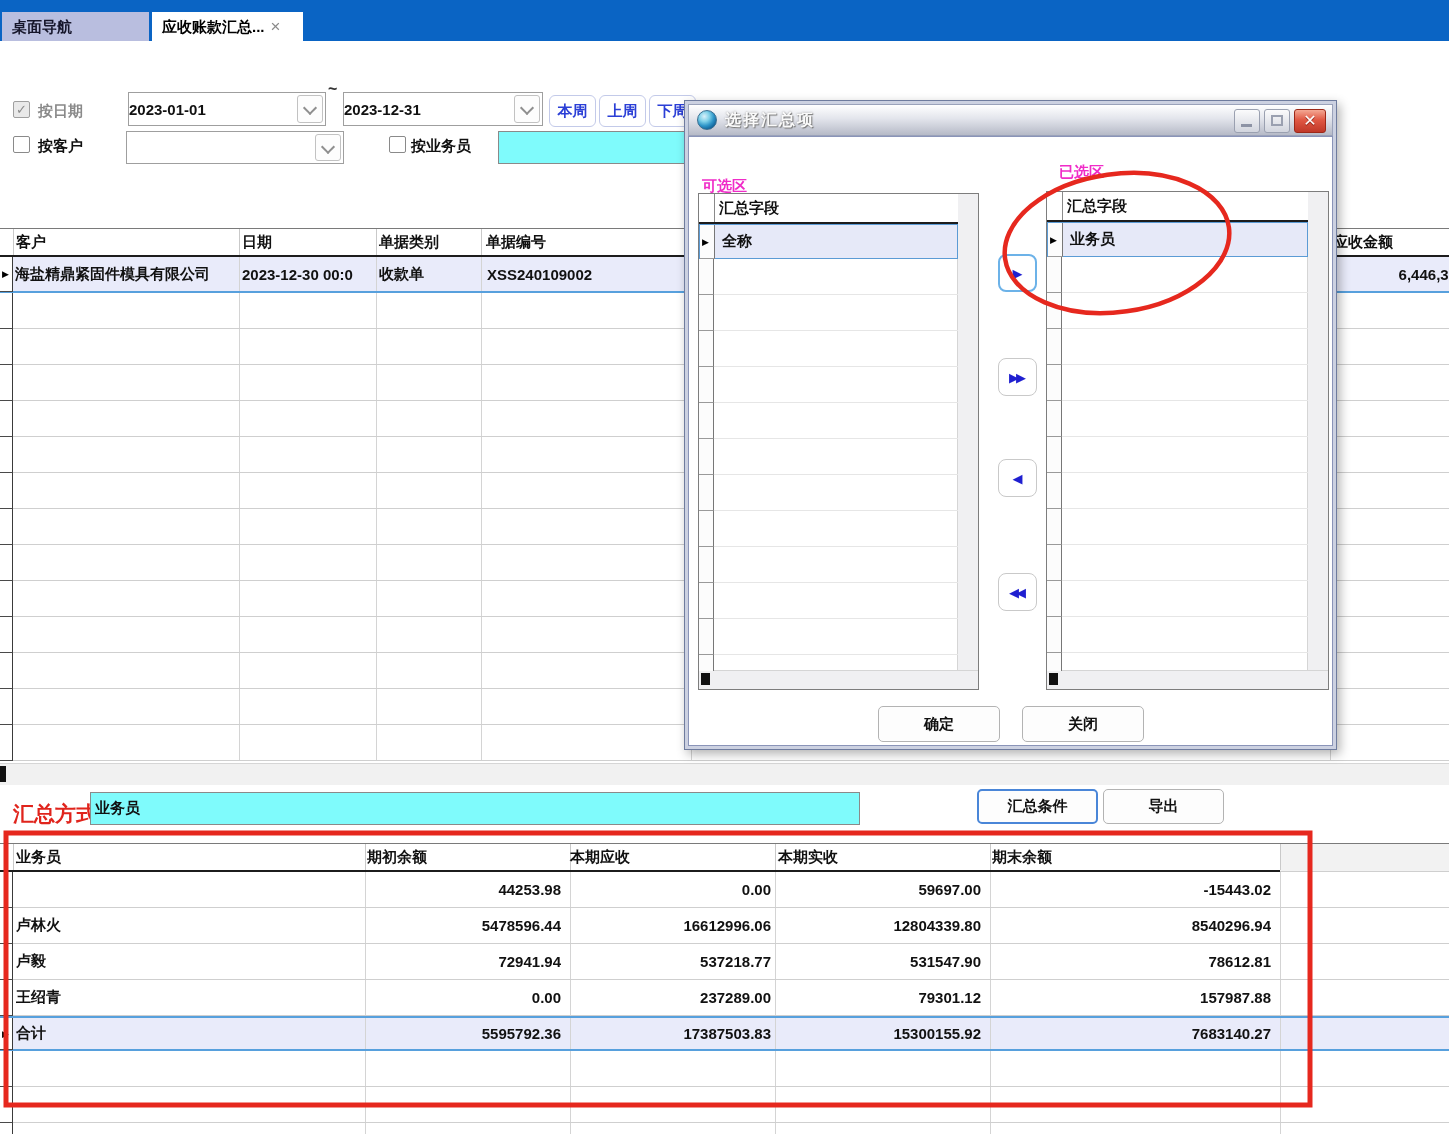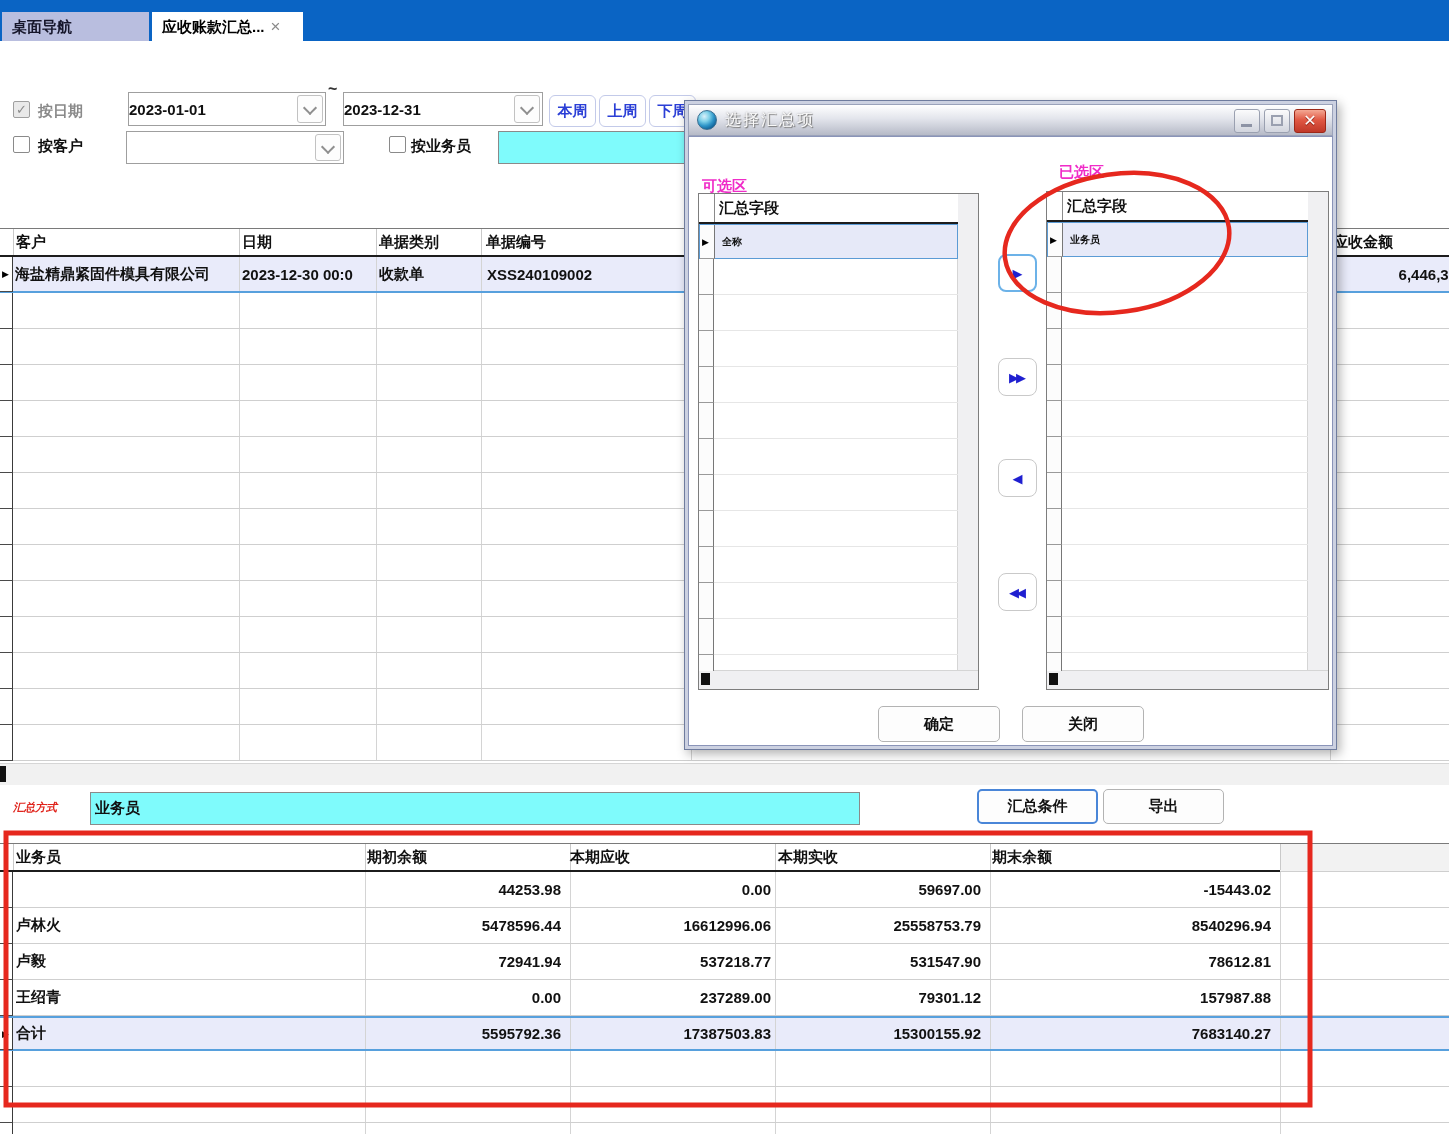--- a/index.html
+++ b/index.html
@@ -39,32 +39,32 @@
            border-right:1px solid #3a3a3a;border-bottom:1px solid #4a4a4a;box-sizing:border-box;}
   .mark{position:absolute;left:2px;top:50%;transform:translateY(-50%);font-size:9px;color:#000;}
   .rowsel{background:#e9ebfa;border-bottom:2px solid #57a0dd;height:34px;}
   .cell{position:absolute;top:0;bottom:0;display:flex;align-items:center;font-size:15px;font-weight:bold;
         white-space:nowrap;overflow:hidden;}
   .num{justify-content:flex-end;}
   .scrollh{background:#f1f1f1;border-top:1px solid #d6d6d6;}
   .thumbdark{background:#111;}
 
   
-  .redlabel{color:#e0241c;font-size:11px;font-weight:bold;font-style:italic;}
+  .redlabel{color:#e0241c;font-size:21px;font-weight:bold;}
   .btn{background:#fdfdfd;border:1px solid #b3b3b3;border-radius:5px;font-size:15px;font-weight:bold;
        display:flex;align-items:center;justify-content:center;box-sizing:border-box;color:#111;}
   .btn.focus{border:2px solid #4a86d8;}
 
   
   .dialog{left:684px;top:100px;width:653px;height:650px;background:#ccd1e1;border:1px solid #6f7c9e;
           box-shadow:3px 4px 10px rgba(0,0,0,.30);box-sizing:border-box;z-index:40;}
   .titlebar{position:absolute;left:3px;top:3px;right:3px;height:32px;
             background:linear-gradient(180deg,#ffffff 0%,#e3e5ec 45%,#b6bac7 100%);
             border:1px solid #9aa2ba;box-sizing:border-box;display:flex;align-items:center;}
-  .dtitle{margin-left:8px;font-size:16px;font-weight:normal;color:#fafafa;
+  .dtitle{margin-left:8px;font-size:16px;font-weight:bold;color:#fafafa;
           text-shadow:1px 1px 1px #777,0 0 2px #999;letter-spacing:2px;}
   .globe{width:20px;height:20px;margin-left:8px;border-radius:50%;
          background:radial-gradient(circle at 35% 30%,#d9f0fa,#7fd0e8 30%,#2f95c8 55%,#0d5e96 80%,#08426e);
          border:1px solid #3a6e90;box-sizing:border-box;}
   .wbtns{position:absolute;right:6px;top:4px;display:flex;gap:4px;}
   .wb{width:26px;height:24px;border:1px solid #9aa0b0;border-radius:3px;box-sizing:border-box;
       background:linear-gradient(180deg,#fbfbfc,#d2d5de);position:relative;}
   .wb.close{width:32px;background:linear-gradient(180deg,#f4a894,#e05844 45%,#c03828);border-color:#9c2818;}
   .wb .minus{position:absolute;left:6px;bottom:5px;width:11px;height:3px;background:#8d93a5;}
   .wb .sq{position:absolute;left:6px;top:5px;width:12px;height:11px;border:2px solid #9aa0b0;box-sizing:border-box;}
@@ -73,21 +73,21 @@
   .pinklabel{font-size:15px;font-weight:bold;color:#f02cc8;}
   .listbox{position:absolute;border:1px solid #7d7d7d;background:#fff;box-sizing:border-box;}
   .lb-head{position:absolute;left:0;top:0;right:20px;height:28px;border-bottom:2px solid #1c1c1c;
            font-size:15px;font-weight:bold;display:flex;align-items:center;background:#fff;z-index:2;}
   .lb-head .sp{width:15px;align-self:stretch;border-right:1px solid #8a8a8a;margin-right:4px;}
   .lb-rows{position:absolute;left:0;top:30px;right:20px;bottom:18px;overflow:hidden;}
   .lrow{position:relative;height:35px;border-bottom:1px solid #e6e6e6;}
   .lsel{position:absolute;left:0;top:0;bottom:-1px;width:15px;background:#fcfcfc;
         border-right:1px solid #777;border-bottom:1px solid #9a9a9a;box-sizing:border-box;}
   .lrow.on{background:#e6e9f8;border:1px solid #5b9bd5;height:33px;}
-  .lrow.on .ltext{position:absolute;left:22px;top:0;bottom:0;display:flex;align-items:center;font-size:10px;font-weight:bold;}
+  .lrow.on .ltext{position:absolute;left:22px;top:0;bottom:0;display:flex;align-items:center;font-size:15px;font-weight:bold;}
   .vtrack{position:absolute;top:0;right:0;width:20px;bottom:18px;background:#f0f0f2;border-left:1px solid #d5d5d5;}
   .htrack{position:absolute;left:0;right:0;bottom:0;height:18px;background:#f0f0f2;border-top:1px solid #d5d5d5;}
   .htrack .th{position:absolute;left:2px;top:2px;width:9px;height:12px;background:#111;}
   .blkmark{position:absolute;left:3px;width:6px;height:26px;background:#111;}
   .tbtn{position:absolute;left:309px;width:39px;height:38px;border:1px solid #c9c9c9;border-radius:8px;
         background:#fff;display:flex;align-items:center;justify-content:center;color:#1f1fd0;font-size:13px;box-sizing:border-box;}
   .tbtn.focus{border:2px solid #6cb2e8;}
   .tbtn .dbl{letter-spacing:-3px;margin-left:-3px;}
   .dlgbtn{position:absolute;width:122px;height:36px;}
 
@@ -313,21 +313,21 @@
     <div class="row">
       <i class="gl" style="left:365px"></i>
         <i class="gl" style="left:570px"></i>
         <i class="gl" style="left:775px"></i>
         <i class="gl" style="left:990px"></i>
         <i class="gl" style="left:1280px"></i>
       <div class="selcell"></div>
       <span class="cell" style="left:16px;width:340px;">卢林火</span>
       <span class="cell num" style="left:365px;width:196px;">5478596.44</span>
       <span class="cell num" style="left:570px;width:201px;">16612996.06</span>
-      <span class="cell num" style="left:775px;width:206px;">25558753.79</span>
+      <span class="cell num" style="left:775px;width:206px;">12804339.80</span>
       <span class="cell num" style="left:990px;width:281px;">8540296.94</span>
     </div>
 
     <div class="row">
       <i class="gl" style="left:365px"></i>
         <i class="gl" style="left:570px"></i>
         <i class="gl" style="left:775px"></i>
         <i class="gl" style="left:990px"></i>
         <i class="gl" style="left:1280px"></i>
       <div class="selcell"></div>

